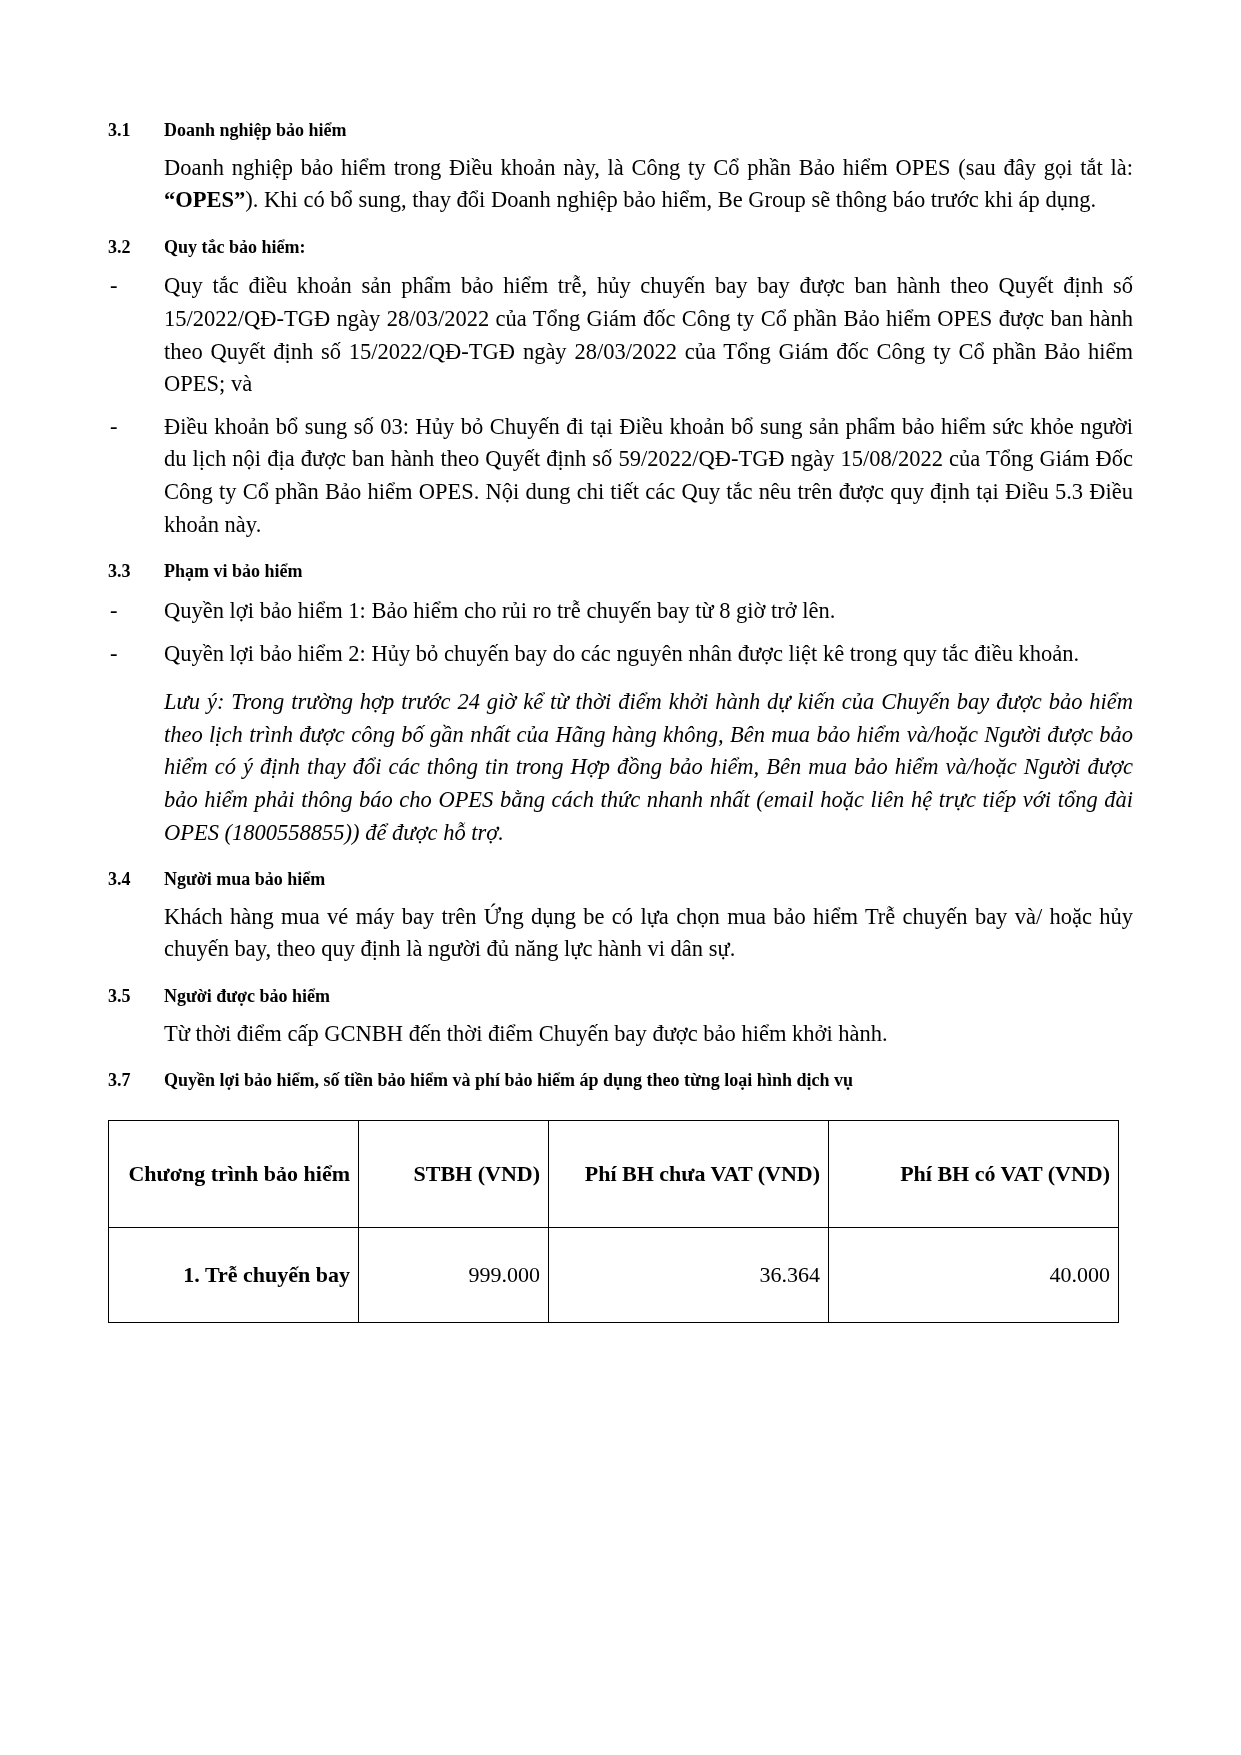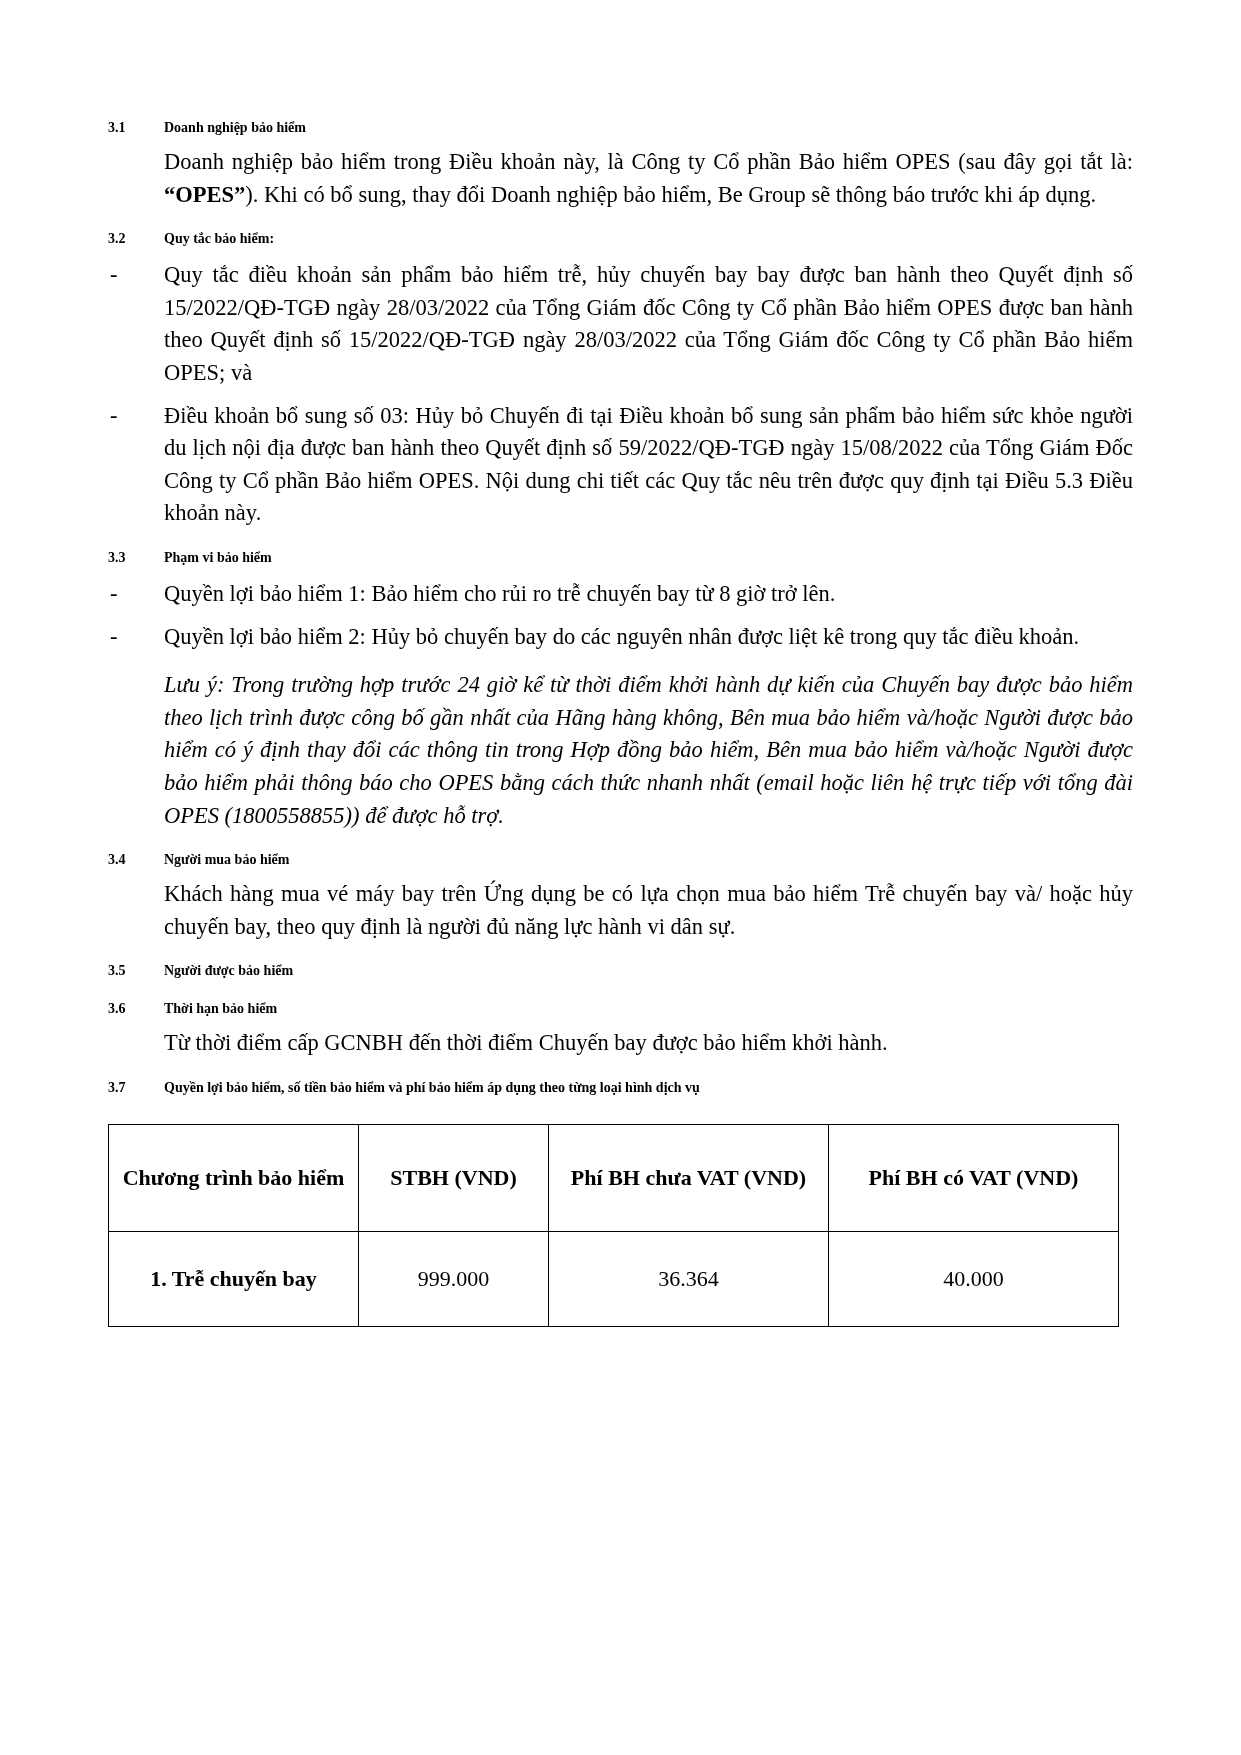--- a/index.html
+++ b/index.html
@@ -20,21 +20,21 @@
     padding: 100px 108px 60px 108px;
     position: relative;
   }
   .section {
     margin-bottom: 4px;
   }
   .heading {
     display: flex;
     align-items: center;
     font-weight: bold;
-    font-size: 14px;
+    font-size: 18px;
     line-height: 1.42;
     margin-top: 18px;
     margin-bottom: 6px;
   }
   .heading .num {
     width: 56px;
     flex: 0 0 56px;
     font-weight: bold;
   }
   .heading .htext {
@@ -74,21 +74,21 @@
   table.fee-table {
     margin-top: 26px;
     margin-left: 0px;
     border-collapse: collapse;
     width: 1010px;
     table-layout: fixed;
   }
   table.fee-table th,
   table.fee-table td {
     border: 1.5px solid #000000;
-    text-align: center;
+    text-align: right;
     vertical-align: middle;
     font-size: 22px;
     padding: 16px 8px;
   }
   table.fee-table th {
     font-weight: bold;
     height: 74px;
   }
   table.fee-table td {
     height: 62px;
@@ -154,24 +154,20 @@
   </div>
 
   <div class="section">
     <div class="heading">
       <span class="num">3.5</span>
       <span class="htext">Người được bảo hiểm</span>
     </div>
   </div>
 
   <div class="section">
-    <div class="heading">
-      <span class="num">3.6</span>
-      <span class="htext">Thời hạn bảo hiểm</span>
-    </div>
     <div class="para">Từ thời điểm cấp GCNBH đến thời điểm Chuyến bay được bảo hiểm khởi hành.</div>
   </div>
 
   <div class="section">
     <div class="heading">
       <span class="num">3.7</span>
       <span class="htext">Quyền lợi bảo hiểm, số tiền bảo hiểm và phí bảo hiểm áp dụng theo từng loại hình dịch vụ</span>
     </div>
 
     <table class="fee-table">

